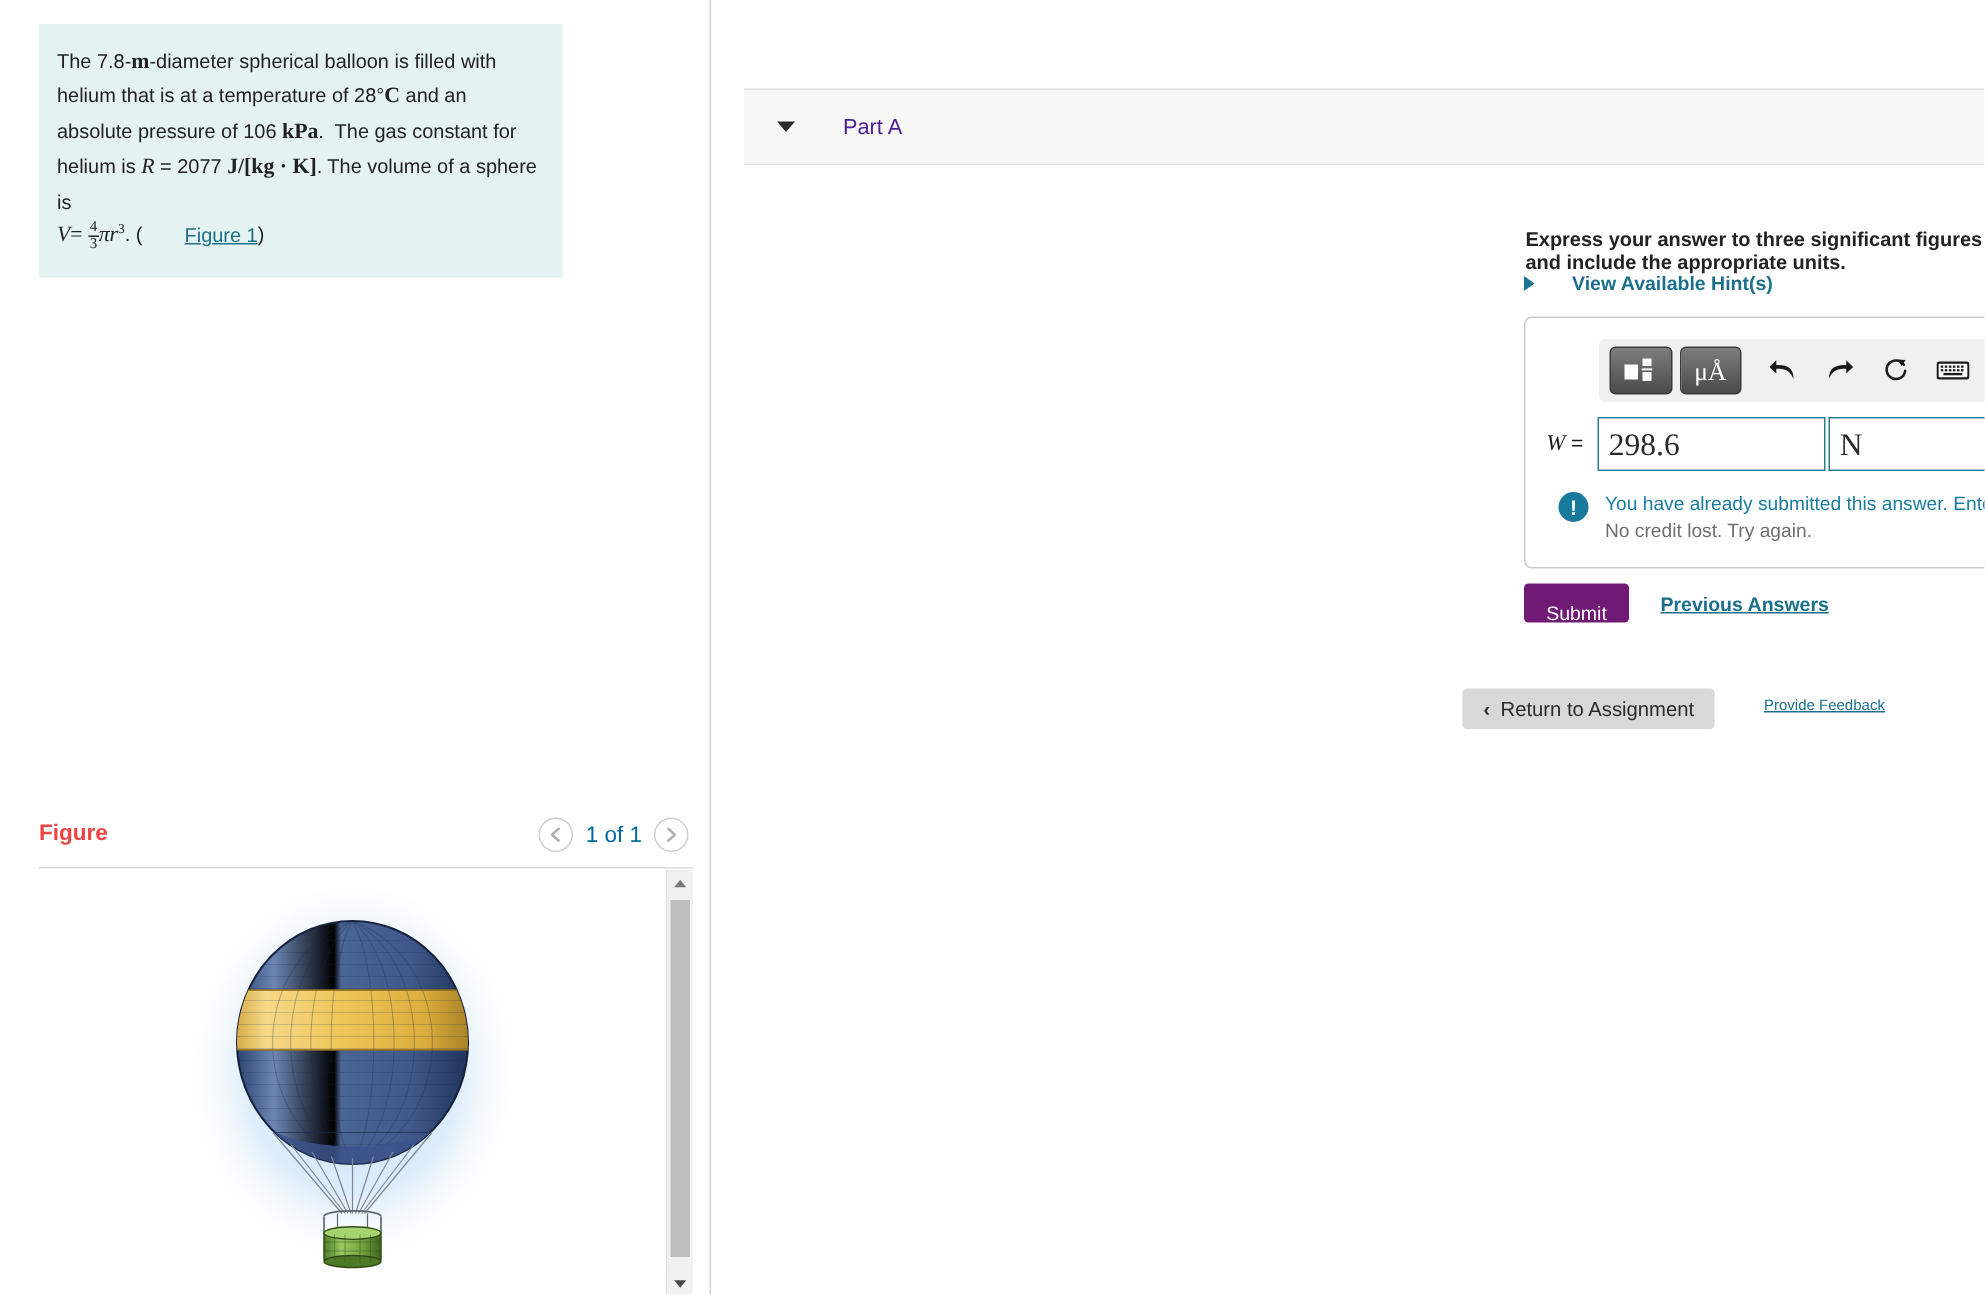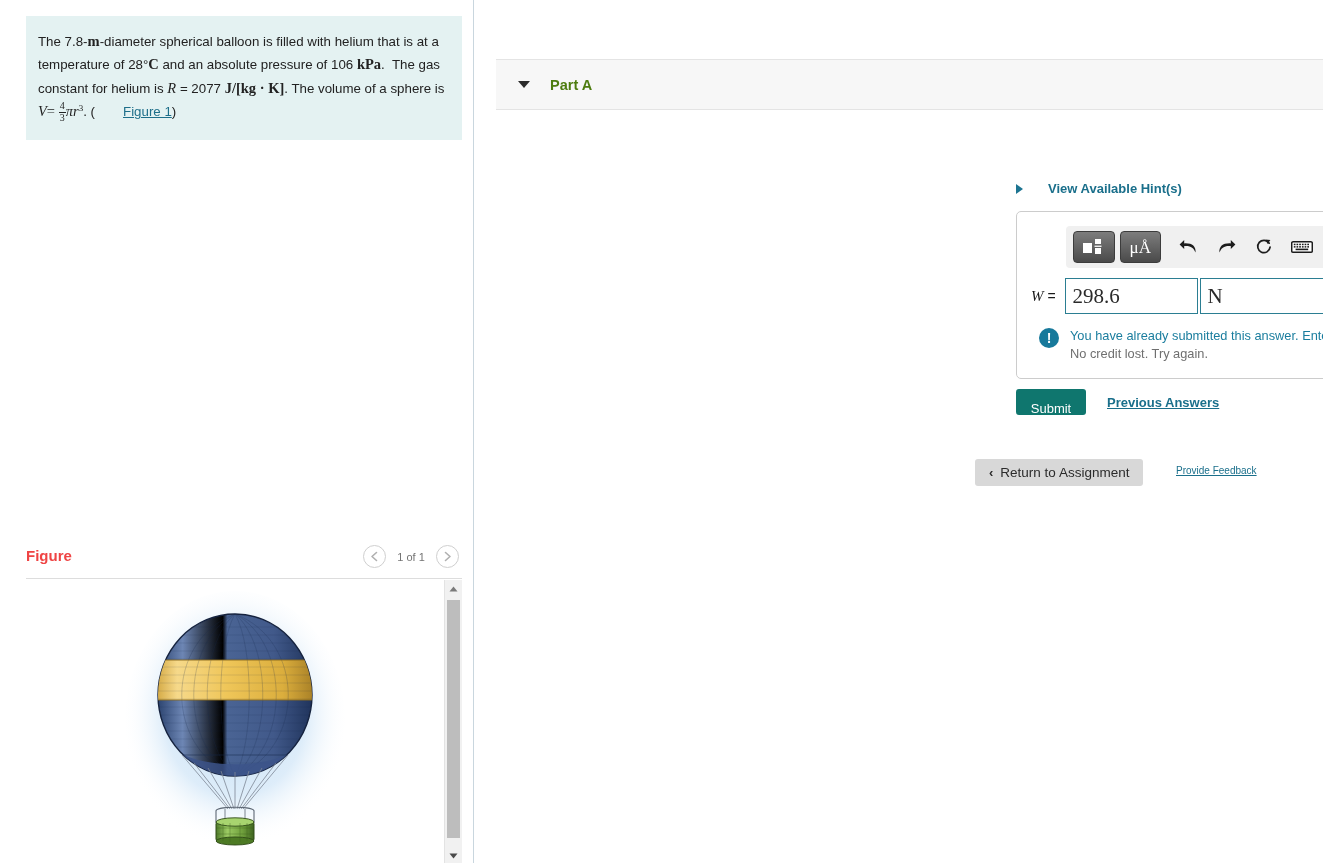--- a/index.html
+++ b/index.html
@@ -25,21 +25,21 @@
     height: 863px;
     border-right: 1px solid #c9d6de;
     box-sizing: border-box;
     background: #ffffff;
   }
 
   #problem-box {
     position: absolute;
     left: 26px;
     top: 16px;
-    width: 436px;
+    width: 349px;
     box-sizing: border-box;
     background: #e4f2f2;
     padding: 14px 12px 16px 12px;
   }
   #problem-text {
     font-size: 13.3px;
     line-height: 1.62;
     color: #222222;
     margin: 0;
   }
@@ -103,22 +103,22 @@
     border: 1px solid #cfcfcf;
     background: #ffffff;
     display: flex;
     align-items: center;
     justify-content: center;
     cursor: pointer;
     box-sizing: border-box;
   }
   .pager-btn svg { display: block; }
   #pager-label {
-    font-size: 11px;
-    color: #737373;
+    font-size: 15px;
+    color: #0369a1;
     min-width: 34px;
     text-align: center;
   }
 
   #figure-viewport {
     position: absolute;
     left: 26px;
     top: 578px;
     width: 436px;
     height: 285px;
@@ -198,24 +198,24 @@
     cursor: pointer;
   }
   #part-caret {
     margin-left: 22px;
     width: 0; height: 0;
     border-left: 6px solid transparent;
     border-right: 6px solid transparent;
     border-top: 7px solid #2b2b2b;
   }
   #part-title {
-    margin-left: 20px;
+    margin-left: 32px;
     font-size: 14.5px;
-    font-weight: bold;
-    color: #4d7c0f;
+    font-weight: normal;
+    color: #4c1d95;
   }
 
   #question-text {
     position: absolute;
     left: 542px;
     top: 125px;
     font-size: 13.5px;
     color: #333333;
   }
   #instruction-text {
@@ -321,21 +321,21 @@
     box-sizing: border-box;
     background: #ffffff;
     display: flex;
     align-items: center;
     padding-left: 7px;
     font-family: "Liberation Serif", serif;
     font-size: 21px;
     color: #2a2a2a;
     cursor: text;
   }
-  #answer-value { width: 133px; }
+  #answer-value { width: 152px; }
   #answer-units { width: 144px; margin-left: 2px; }
 
   #feedback-row {
     position: absolute;
     left: 22px;
     top: 115px;
     display: flex;
     align-items: flex-start;
     width: 380px;
   }
@@ -367,21 +367,21 @@
     color: #6f6f6f;
     line-height: 1.42;
   }
 
   #submit-button {
     position: absolute;
     left: 541px;
     top: 389px;
     width: 70px;
     height: 26px;
-    background: #0f766e;
+    background: #701a75;
     border: none;
     border-radius: 3px;
     color: #ffffff;
     font-size: 13px;
     font-family: "Liberation Sans", sans-serif;
     cursor: pointer;
     padding: 12px;
   }
   #previous-answers {
     position: absolute;
@@ -587,20 +587,21 @@
   </div>
 </div>
 
 <div id="right-panel">
 
   <div id="part-header">
     <div id="part-caret"></div>
     <div id="part-title">Part A</div>
   </div>
 
+  <div id="instruction-text">Express your answer to three significant figures and include the appropriate units.</div>
 
   <div id="hints-row">
     <div id="hints-caret"></div>
     <div id="hints-label">View Available Hint(s)</div>
   </div>
 
   <div id="answer-panel">
 
     <div id="mathbar">
       <div class="mb-dark" id="mb-template">

